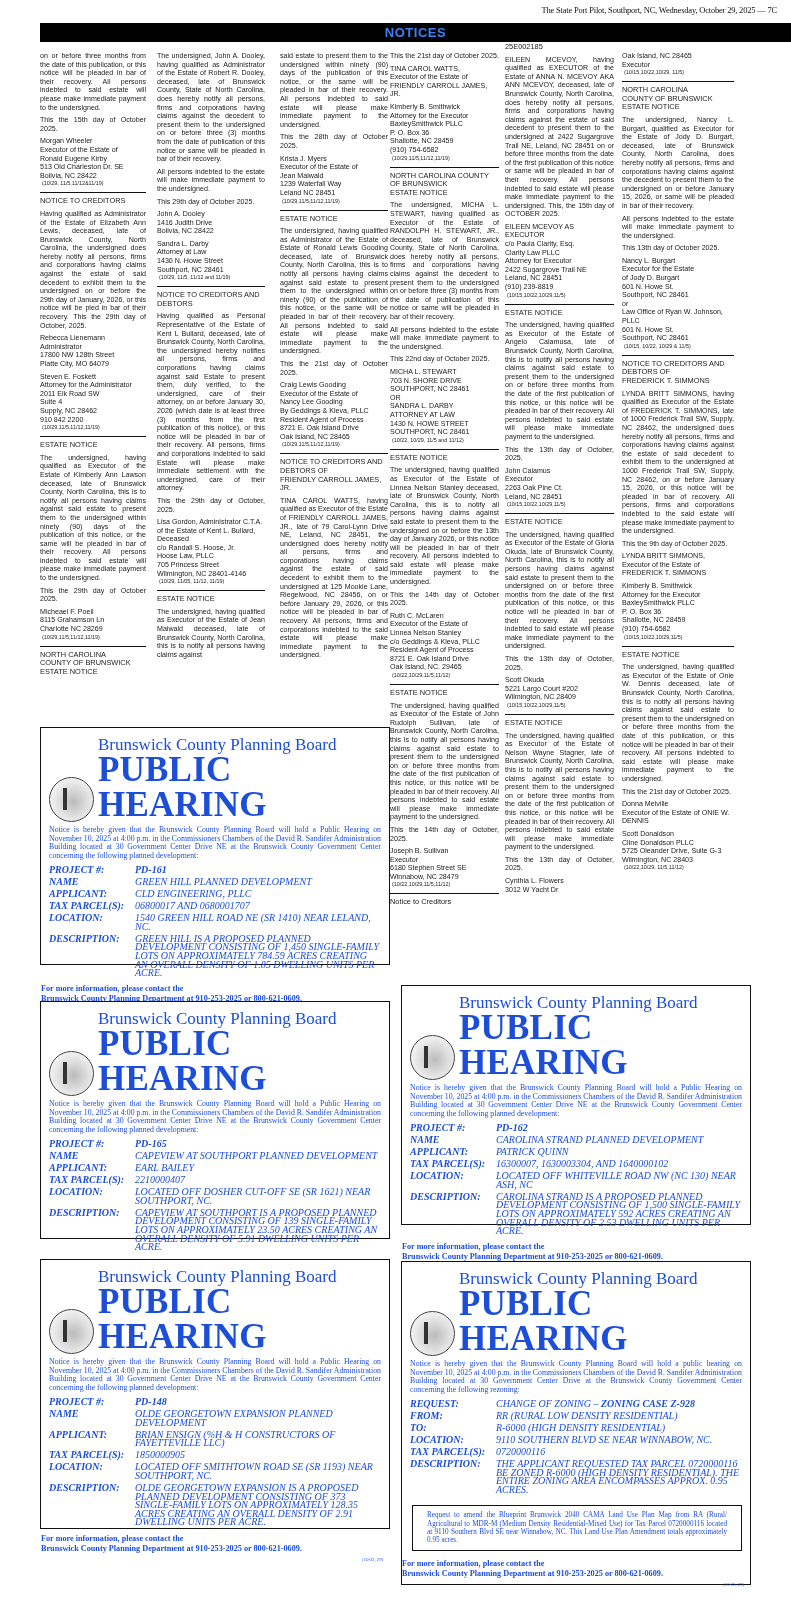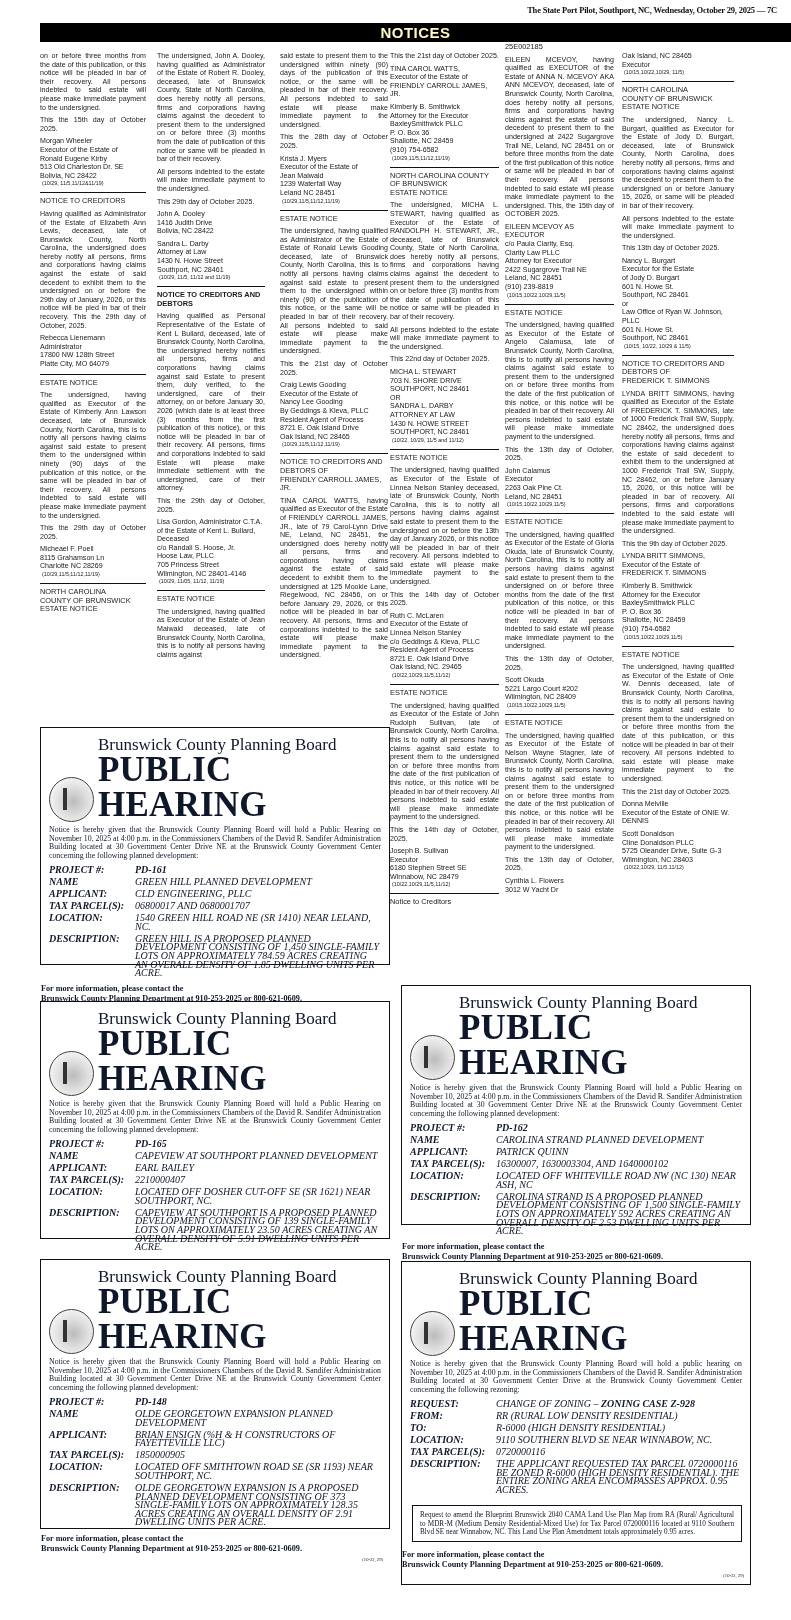--- a/index.html
+++ b/index.html
@@ -1,38 +1,38 @@
 <!DOCTYPE html>
 <html><head>
 <meta charset="utf-8">
 <style>
   html,body{margin:0;padding:0;background:#fff;}
   body{width:791px;height:1620px;position:relative;overflow:hidden;color:#111;font-family:"Liberation Sans",sans-serif;}
-  .masthead{position:absolute;top:5px;right:14px;font-family:"Liberation Serif",serif;font-weight:bold;font-size:8.5px;letter-spacing:-0.2px;}
-  .bar{position:absolute;left:40px;top:23px;width:757px;max-width:751px;height:19px;background:#000;color:#fef9c3;text-align:center;font-weight:bold;font-size:15px;line-height:19px;font-family:"Liberation Sans",sans-serif;letter-spacing:0.5px;}
+  .masthead{position:absolute;top:5px;right:14px;font-family:"Liberation Serif",serif;font-weight:normal;font-size:8.5px;letter-spacing:-0.2px;}
+  .bar{position:absolute;left:40px;top:23px;width:757px;max-width:751px;height:19px;background:#000;color:#3b82f6;text-align:center;font-weight:bold;font-size:13px;line-height:19px;font-family:"Liberation Sans",sans-serif;letter-spacing:0.5px;}
   .col{position:absolute;font-size:7.1px;line-height:8.6px;text-align:justify;color:#1a1a1a;}
   .col p{margin:0 0 4px 0;}
   .col .sig{text-align:left;margin:0 0 4px 0;}
   .col .dates{font-size:5.4px;line-height:7px;display:block;margin-left:2px;}
   .col .hd{text-align:left;margin:3px 0 4px 0;font-size:7.4px;}
   .rule{border-top:1.2px solid #111;margin:5px 0 4px 0;}
-  .ph{position:absolute;border:1.3px solid #111;background:#fff;font-family:"Liberation Serif",serif;color:#0f172a;box-sizing:border-box;}
+  .ph{position:absolute;border:1.3px solid #111;background:#fff;font-family:"Liberation Serif",serif;color:#1d4ed8;box-sizing:border-box;}
   .ph .head{display:flex;align-items:flex-end;padding:8px 0 0 8px;}
   .seal{width:43px;height:43px;border-radius:50%;border:1.3px solid #444;background:radial-gradient(circle at 55% 55%,#bbb 0,#ddd 40%,#f2f2f2 70%);position:relative;flex:none;margin-right:4px;}
   .seal::after{content:"";position:absolute;left:13px;top:10px;width:4px;height:22px;background:#333;}
   .ph .titles{display:flex;flex-direction:column;line-height:1;}
   .ph .t1{font-size:17px;}
   .ph .t2{font-size:35px;font-weight:bold;letter-spacing:0.2px;margin-top:-1px;}
   .ph .intro{font-size:7.8px;line-height:8.7px;margin:4px 8px 4px 8px;text-align:justify;}
   .ph table{border-collapse:collapse;margin:0 8px;font-size:10px;line-height:8.6px;font-style:italic;}
   .ph td{vertical-align:top;padding:1px 0 2.5px 0;}
   .ph td.k{font-weight:bold;width:82px;white-space:nowrap;padding-right:4px;}
   .ph .contact{text-align:left;font-weight:bold;font-size:8.2px;line-height:10px;margin:4px 0 0 0;}
   .ph .run{text-align:right;font-size:4.6px;margin:3px 6px 4px 0;}
-  .ph .inset{border:1.2px solid #111;margin:8px 8px 0 10px;padding:5px 7px;font-size:7.2px;line-height:8.4px;text-align:justify;}
+  .ph .inset{border:1.2px solid #111;margin:8px 8px 0 10px;padding:5px 14px;font-size:7.2px;line-height:8.4px;text-align:justify;}
 </style>
 </head>
 <body>
 
 <div class="masthead">The State Port Pilot, Southport, NC, Wednesday, October 29, 2025 — 7C</div>
 <div class="bar" style="left:40px;width:751px;">NOTICES</div>
 
 <div class="col" style="left:40px;top:52px;width:106px;height:565px;">
     <div>
       <p>on or before three months from the date of this publication, or this notice will be pleaded in bar of their recovery. All persons indebted to said estate will please make immediate payment to the undersigned.</p>
@@ -49,20 +49,29 @@
     <div>
       <div class="rule"></div>
       <div class="hd" style="white-space: pre-line;">NOTICE TO CREDITORS</div>
       <p>Having qualified as Administrator of the Estate of Elizabeth Ann Lewis, deceased, late of Brunswick County, North Carolina, the undersigned does hereby notify all persons, firms and corporations having claims against the estate of said decedent to exhibit them to the undersigned on or before the 29th day of January, 2026, or this notice will be pled in bar of their recovery. This the 29th day of October, 2025.</p>
       <div class="sig">
         <div>Rebecca Lienemann</div>
         <div>Administrator</div>
         <div>17800 NW 128th Street</div>
         <div>Platte City, MO 64079</div>
       </div>
+      <div class="sig">
+        <div>Steven E. Foskett</div>
+        <div>Attorney for the Administrator</div>
+        <div>2011 Elk Road SW</div>
+        <div>Suite 4</div>
+        <div>Supply, NC 28462</div>
+        <div>910 842 2200</div>
+        <span class="dates">(10/29,11/5,11/12,11/19)</span>
+      </div>
     </div>
     <div>
       <div class="rule"></div>
       <div class="hd" style="white-space: pre-line;">ESTATE NOTICE</div>
       <p>The undersigned, having qualified as Executor of the Estate of Kimberly Ann Lawson deceased, late of Brunswick County, North Carolina, this is to notify all persons having claims against said estate to present them to the undersigned within ninety (90) days of the publication of this notice, or the same will be pleaded in bar of their recovery. All persons indebted to said estate will please make immediate payment to the undersigned.</p>
       <p>This the 29th day of October 2025.</p>
       <div class="sig">
         <div>Micheael F. Poell</div>
         <div>8115 Grahamson Ln</div>
         <div>Charlotte NC 28269</div>
@@ -89,21 +98,21 @@
       <div class="sig">
         <div>Sandra L. Darby</div>
         <div>Attorney at Law</div>
         <div>1430 N. Howe Street</div>
         <div>Southport, NC  28461</div>
         <span class="dates">(10/29, 11/5, 11/12 and 11/19)</span>
       </div>
     </div>
     <div>
       <div class="rule"></div>
-      <div class="hd" style="white-space: pre-line; font-weight: bold;">NOTICE TO CREDITORS AND DEBTORS</div>
+      <div class="hd" style="white-space: pre-line;">NOTICE TO CREDITORS AND DEBTORS</div>
       <p>Having qualified as Personal Representative of the Estate of Kent L Bullard, deceased, late of Brunswick County, North Carolina, the undersigned hereby notifies all persons, firms and corporations having claims against said Estate to present them, duly verified, to the undersigned, care of their attorney, on or before January 30, 2026 (which date is at least three (3) months from the first publication of this notice), or this notice will be pleaded in bar of their recovery. All persons, firms and corporations indebted to said Estate will please make immediate settlement with the undersigned, care of their attorney.</p>
       <p>This the 29th day of October, 2025.</p>
       <div class="sig">
         <div>Lisa Gordon, Administrator C.T.A. of the Estate of Kent L. Bullard, Deceased</div>
         <div>c/o Randall S. Hoose, Jr.</div>
         <div>Hoose Law, PLLC</div>
         <div>705 Princess Street</div>
         <div>Wilmington, NC  28401-4146</div>
         <span class="dates">(10/29, 11/05, 11/12, 11/19)</span>
       </div>

